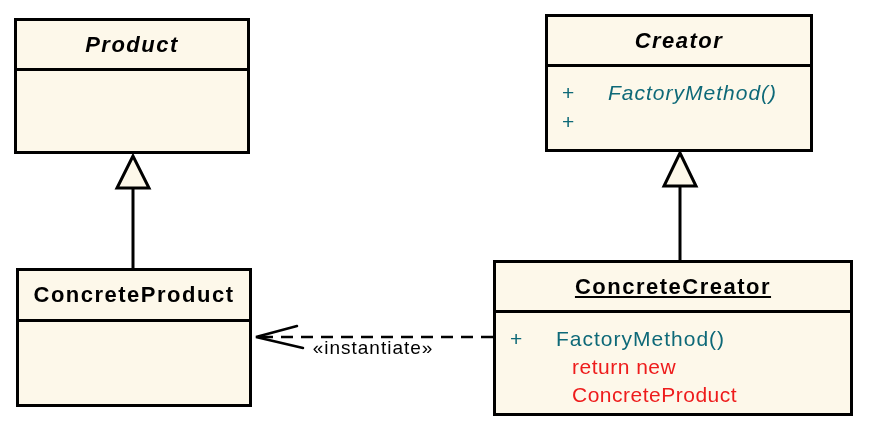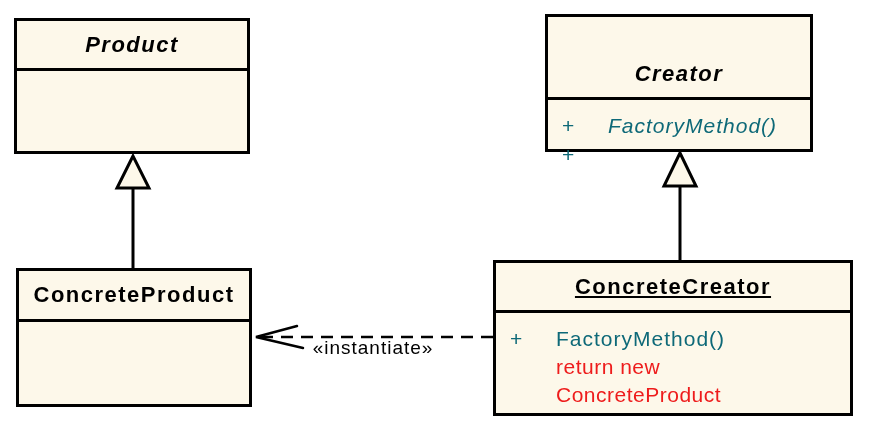--- a/index.html
+++ b/index.html
@@ -56,31 +56,31 @@
     white-space: nowrap;
   }
   .member .vis {
     display: inline-block;
     width: 46px;
   }
   .member .sig.abstract { font-style: italic; }
   .note-line {
     height: 28px;
     line-height: 28px;
-    padding-left: 60px;
+    padding-left: 76px;
     font-size: 21px;
     letter-spacing: 0.5px;
     color: #ee1c1c;
     white-space: nowrap;
   }
   
   #box-product        { left: 14px;  top: 18px;  width: 236px; height: 136px; }
   #box-product .class-title { height: 50px; }
   #box-creator        { left: 545px; top: 14px;  width: 268px; height: 138px; }
-  #box-creator .class-title { height: 50px; margin-top: 33px; }
+  #box-creator .class-title { height: 50px; }
   #box-concrete-product { left: 16px; top: 268px; width: 236px; height: 139px; }
   #box-concrete-product .class-title { height: 51px; }
   #box-concrete-creator { left: 493px; top: 260px; width: 360px; height: 156px; }
   #box-concrete-creator .class-title { height: 50px; text-decoration: underline; }
 
   .instantiate-label {
     position: absolute;
     left: 288px;
     top: 337px;
     width: 170px;

